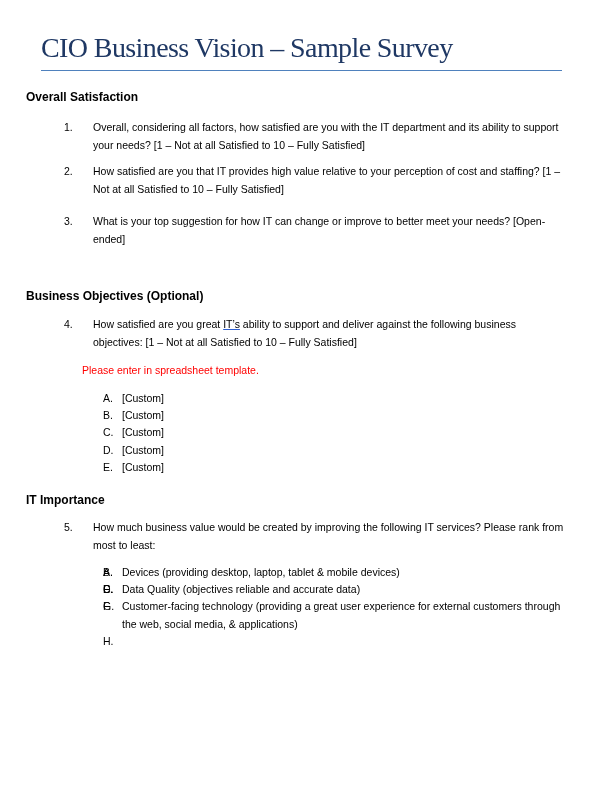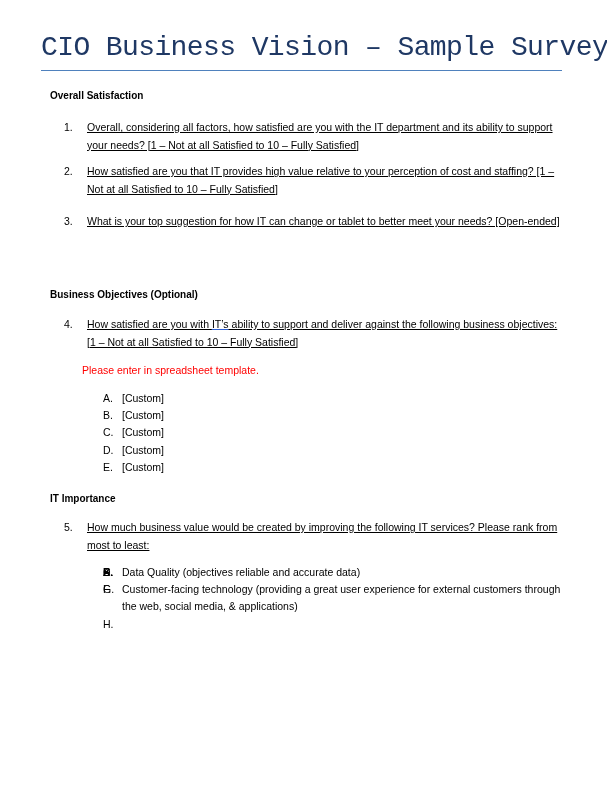--- a/index.html
+++ b/index.html
@@ -1,24 +1,24 @@
 <!DOCTYPE html>
 <html><head>
 <meta charset="utf-8">
 <style>
   html, body { margin: 0; padding: 0; background: #ffffff; }
   body { width: 607px; height: 798px; position: relative; overflow: hidden;
          font-family: "Liberation Sans", sans-serif; color: #000; }
-  .title { position: absolute; left: 41px; top: 32px; font-family: Liberation Mono, monospace;
+  .title { position: absolute; left: 41px; top: 32px; font-family: Liberation Serif, serif;
            font-size: 28px; color: #1f3864; letter-spacing: -0.6px; white-space: nowrap; }
   .rule { position: absolute; left: 41px; top: 70px; width: 521px; height: 1px; background: #4f81bd; }
-  .h { position: absolute; left: 50px; font-size: 10px; font-weight: bold; }
+  .h { position: absolute; left: 26px; font-size: 12px; font-weight: bold; }
   .q { position: absolute; left: 64px; width: 500px; font-size: 10.5px; line-height: 17.5px; }
   .q .num { position: absolute; left: 0; top: 0; }
-  .q .txt { margin-left: 23px; display: block; text-decoration: underline; }
+  .q .txt { margin-left: 29px; display: block; }
   .note { position: absolute; left: 82px; font-size: 10.5px; color: #ff0000; text-align: right; }
   .list { position: absolute; left: 103px; width: 470px; font-size: 10.5px; line-height: 17.2px; }
   .li { position: relative; padding-left: 19px; }
   .li .ltr { position: absolute; left: 0; top: 0; }
   .ul { text-decoration: underline; text-decoration-color: #2f5fd0; }
 </style>
 </head>
 <body>
 
 <div class="title">CIO Business Vision – Sample Survey</div>
@@ -29,28 +29,28 @@
 <div class="q" style="top:119px">
   <span class="num">1.</span>
   <span class="txt">Overall, considering all factors, how satisfied are you with the IT department and its ability to support your needs? [1 – Not at all Satisfied to 10 – Fully Satisfied]</span>
 </div>
 <div class="q" style="top:163px">
   <span class="num">2.</span>
   <span class="txt">How satisfied are you that IT provides high value relative to your perception of cost and staffing? [1 – Not at all Satisfied to 10 – Fully Satisfied]</span>
 </div>
 <div class="q" style="top:213px">
   <span class="num">3.</span>
-  <span class="txt">What is your top suggestion for how IT can change or tablet to better meet your needs? [Open-ended]</span>
+  <span class="txt">What is your top suggestion for how IT can change or improve to better meet your needs? [Open-ended]</span>
 </div>
 
 <div class="h" style="top:289px">Business Objectives (Optional)</div>
 
 <div class="q" style="top:316px">
   <span class="num">4.</span>
-  <span class="txt"><span>How satisfied are you with </span><span class="ul">IT’s</span><span> ability to support and deliver against the following business objectives: [1 – Not at all Satisfied to 10 – Fully Satisfied]</span></span>
+  <span class="txt"><span>How satisfied are you great </span><span class="ul">IT’s</span><span> ability to support and deliver against the following business objectives: [1 – Not at all Satisfied to 10 – Fully Satisfied]</span></span>
 </div>
 
 <div class="note" style="top:364px">Please enter in spreadsheet template.</div>
 
 <div class="list" style="top:390px">
   <div class="li"><span class="ltr">A.</span><span>[Custom]</span></div>
   <div class="li"><span class="ltr">B.</span><span>[Custom]</span></div>
   <div class="li"><span class="ltr">C.</span><span>[Custom]</span></div>
   <div class="li"><span class="ltr">D.</span><span>[Custom]</span></div>
   <div class="li"><span class="ltr">E.</span><span>[Custom]</span></div>
@@ -58,20 +58,20 @@
 
 <div class="h" style="top:493px">IT Importance</div>
 
 <div class="q" style="top:519px">
   <span class="num">5.</span>
   <span class="txt">How much business value would be created by improving the following IT services? Please rank from most to least:</span>
 </div>
 
 <div class="list" style="top:564px">
   <div class="li"><span class="ltr">A.</span></div>
-  <div class="li"><span class="ltr">B.</span></div>
+  <div class="li"><span class="ltr">B.</span><span>Devices (providing desktop, laptop, tablet &amp; mobile devices)</span></div>
   <div class="li"><span class="ltr">C.</span></div>
   <div class="li"><span class="ltr">D.</span></div>
   <div class="li"><span class="ltr">E.</span><span>Data Quality (objectives reliable and accurate data)</span></div>
   <div class="li"><span class="ltr">F.</span></div>
   <div class="li"><span class="ltr">G.</span><span>Customer-facing technology (providing a great user experience for external customers through the web, social media, &amp; applications)</span></div>
   <div class="li"><span class="ltr">H.</span></div>
 </div>
 
 </body></html>

